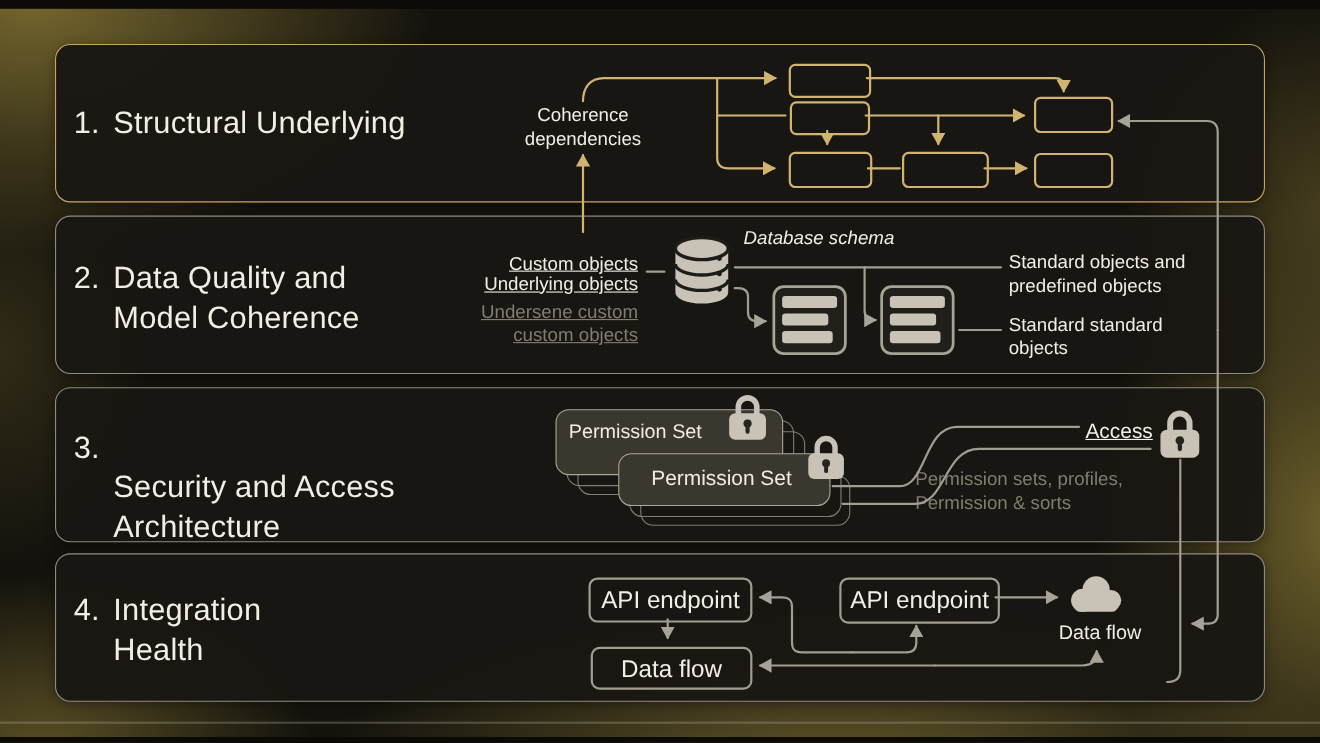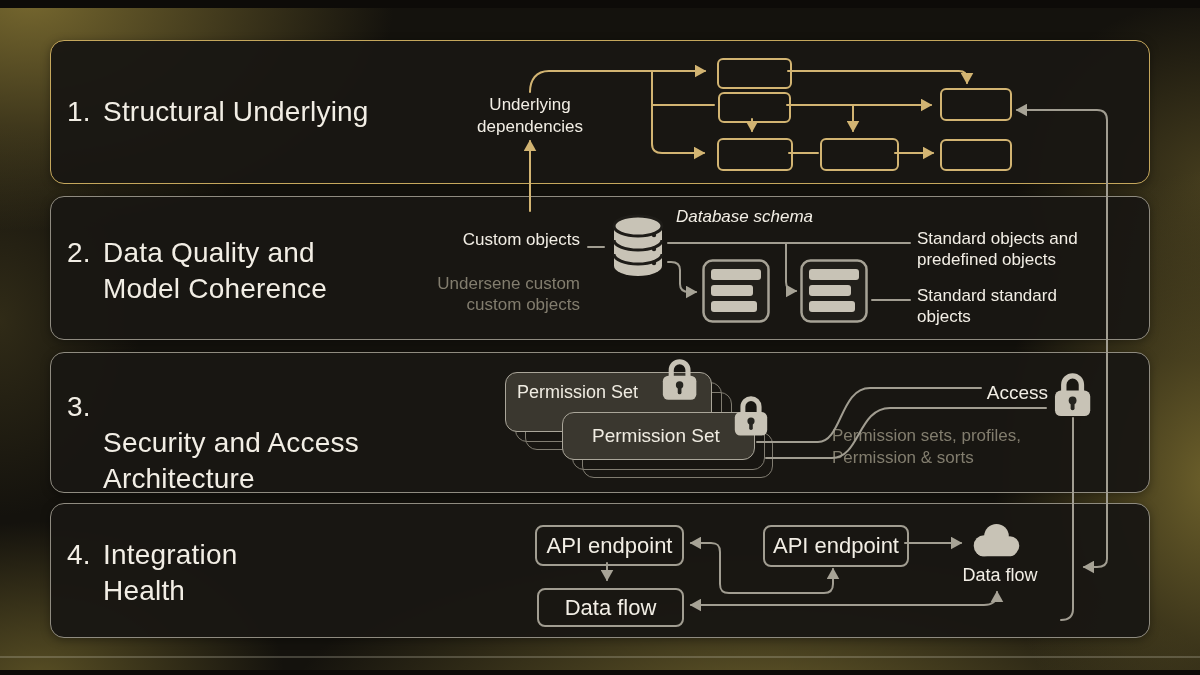--- a/index.html
+++ b/index.html
@@ -20,21 +20,21 @@
       radial-gradient(ellipse 200px 280px at 0px 320px, rgba(90,80,38,0.4), rgba(90,80,38,0) 70%);
   }
   .band{position:absolute;left:0;right:0;}
   .frame{position:absolute;border-radius:14px;background:rgba(25,23,19,0.96);
          border:1.5px solid var(--frame-gray);box-shadow:0 2px 10px rgba(0,0,0,0.35);}
   .frame.goldframe{border-color:var(--gold-border);}
   .sec-title{position:absolute;left:67px;display:flex;color:var(--text-white);
              font-size:28px;line-height:36px;font-weight:500;letter-spacing:0.2px;}
   .sec-title .num{width:36px;flex:none;}
   .lbl{position:absolute;color:var(--text-white);font-size:17px;line-height:21px;}
-  .lbl.center{text-align:center;} .lbl.right{text-align:right;}
+  .lbl.center{text-align:center;} .lbl.right{text-align:right;text-decoration:underline;}
   .lbl.gray{color:var(--text-gray);}
   .gold-box{position:absolute;border:2px solid var(--gold);border-radius:6px;}
   .api-box{position:absolute;border:2px solid var(--grayline);border-radius:8px;
            color:var(--text-white);font-size:22px;display:flex;align-items:center;justify-content:center;}
   .card{position:absolute;background:var(--card-fill);border:1.5px solid #aaa69a;border-radius:12px;}
   .echo{position:absolute;border:1.5px solid #807c71;border-radius:12px;}
   .card-label{position:absolute;color:#f0ece2;}
   svg.overlay{position:absolute;left:0;top:0;pointer-events:none;}
   .gp{stroke:var(--gold);stroke-width:2;fill:none;stroke-linecap:round;}
   .yp{stroke:var(--grayline);stroke-width:2;fill:none;stroke-linecap:round;}
@@ -65,29 +65,30 @@
   </div>
   <div class="sec-title" style="top:389px;">
     <span class="num">3.</span>
     <span class="t" style="width:270px;margin-top:36px;">Security and Access Architecture</span>
   </div>
   <div class="sec-title" style="top:537px;">
     <span class="num">4.</span>
     <span class="t" style="width:170px;">Integration Health</span>
   </div>
 
-  <div class="lbl center" style="left:468px;top:94px;width:124px;line-height:22px;">Underlying dependencies</div>
+  <div class="lbl center" style="left:468px;top:94px;width:124px;line-height:22px;">Coherence dependencies</div>
   <div class="gold-box" style="left:717px;top:58px;width:71px;height:27px;"></div>
   <div class="gold-box" style="left:718px;top:92px;width:69px;height:27px;"></div>
   <div class="gold-box" style="left:717px;top:138px;width:72px;height:29px;"></div>
   <div class="gold-box" style="left:820px;top:138px;width:75px;height:29px;"></div>
   <div class="gold-box" style="left:940px;top:88px;width:68px;height:29px;"></div>
   <div class="gold-box" style="left:940px;top:139px;width:68px;height:28px;"></div>
 
   <div class="lbl right" style="left:420px;top:229px;width:160px;">Custom objects</div>
+  <div class="lbl right" style="left:420px;top:248px;width:160px;">Underlying objects</div>
   <div class="lbl right gray" style="left:435px;top:273px;width:145px;">Undersene custom custom objects</div>
   <div class="lbl" style="left:676px;top:206px;font-style:italic;">Database schema</div>
   <div class="lbl" style="left:917px;top:228px;width:175px;">Standard objects and predefined objects</div>
   <div class="lbl" style="left:917px;top:285px;width:150px;">Standard standard objects</div>
 
   <div class="echo" style="left:525px;top:392px;width:205px;height:56px;"></div>
   <div class="echo" style="left:515px;top:382px;width:205px;height:58px;"></div>
   <div class="card" style="left:505px;top:372px;width:205px;height:58px;"></div>
   <div class="echo" style="left:582px;top:432px;width:189px;height:44px;"></div>
   <div class="echo" style="left:572px;top:422px;width:191px;height:46px;"></div>

